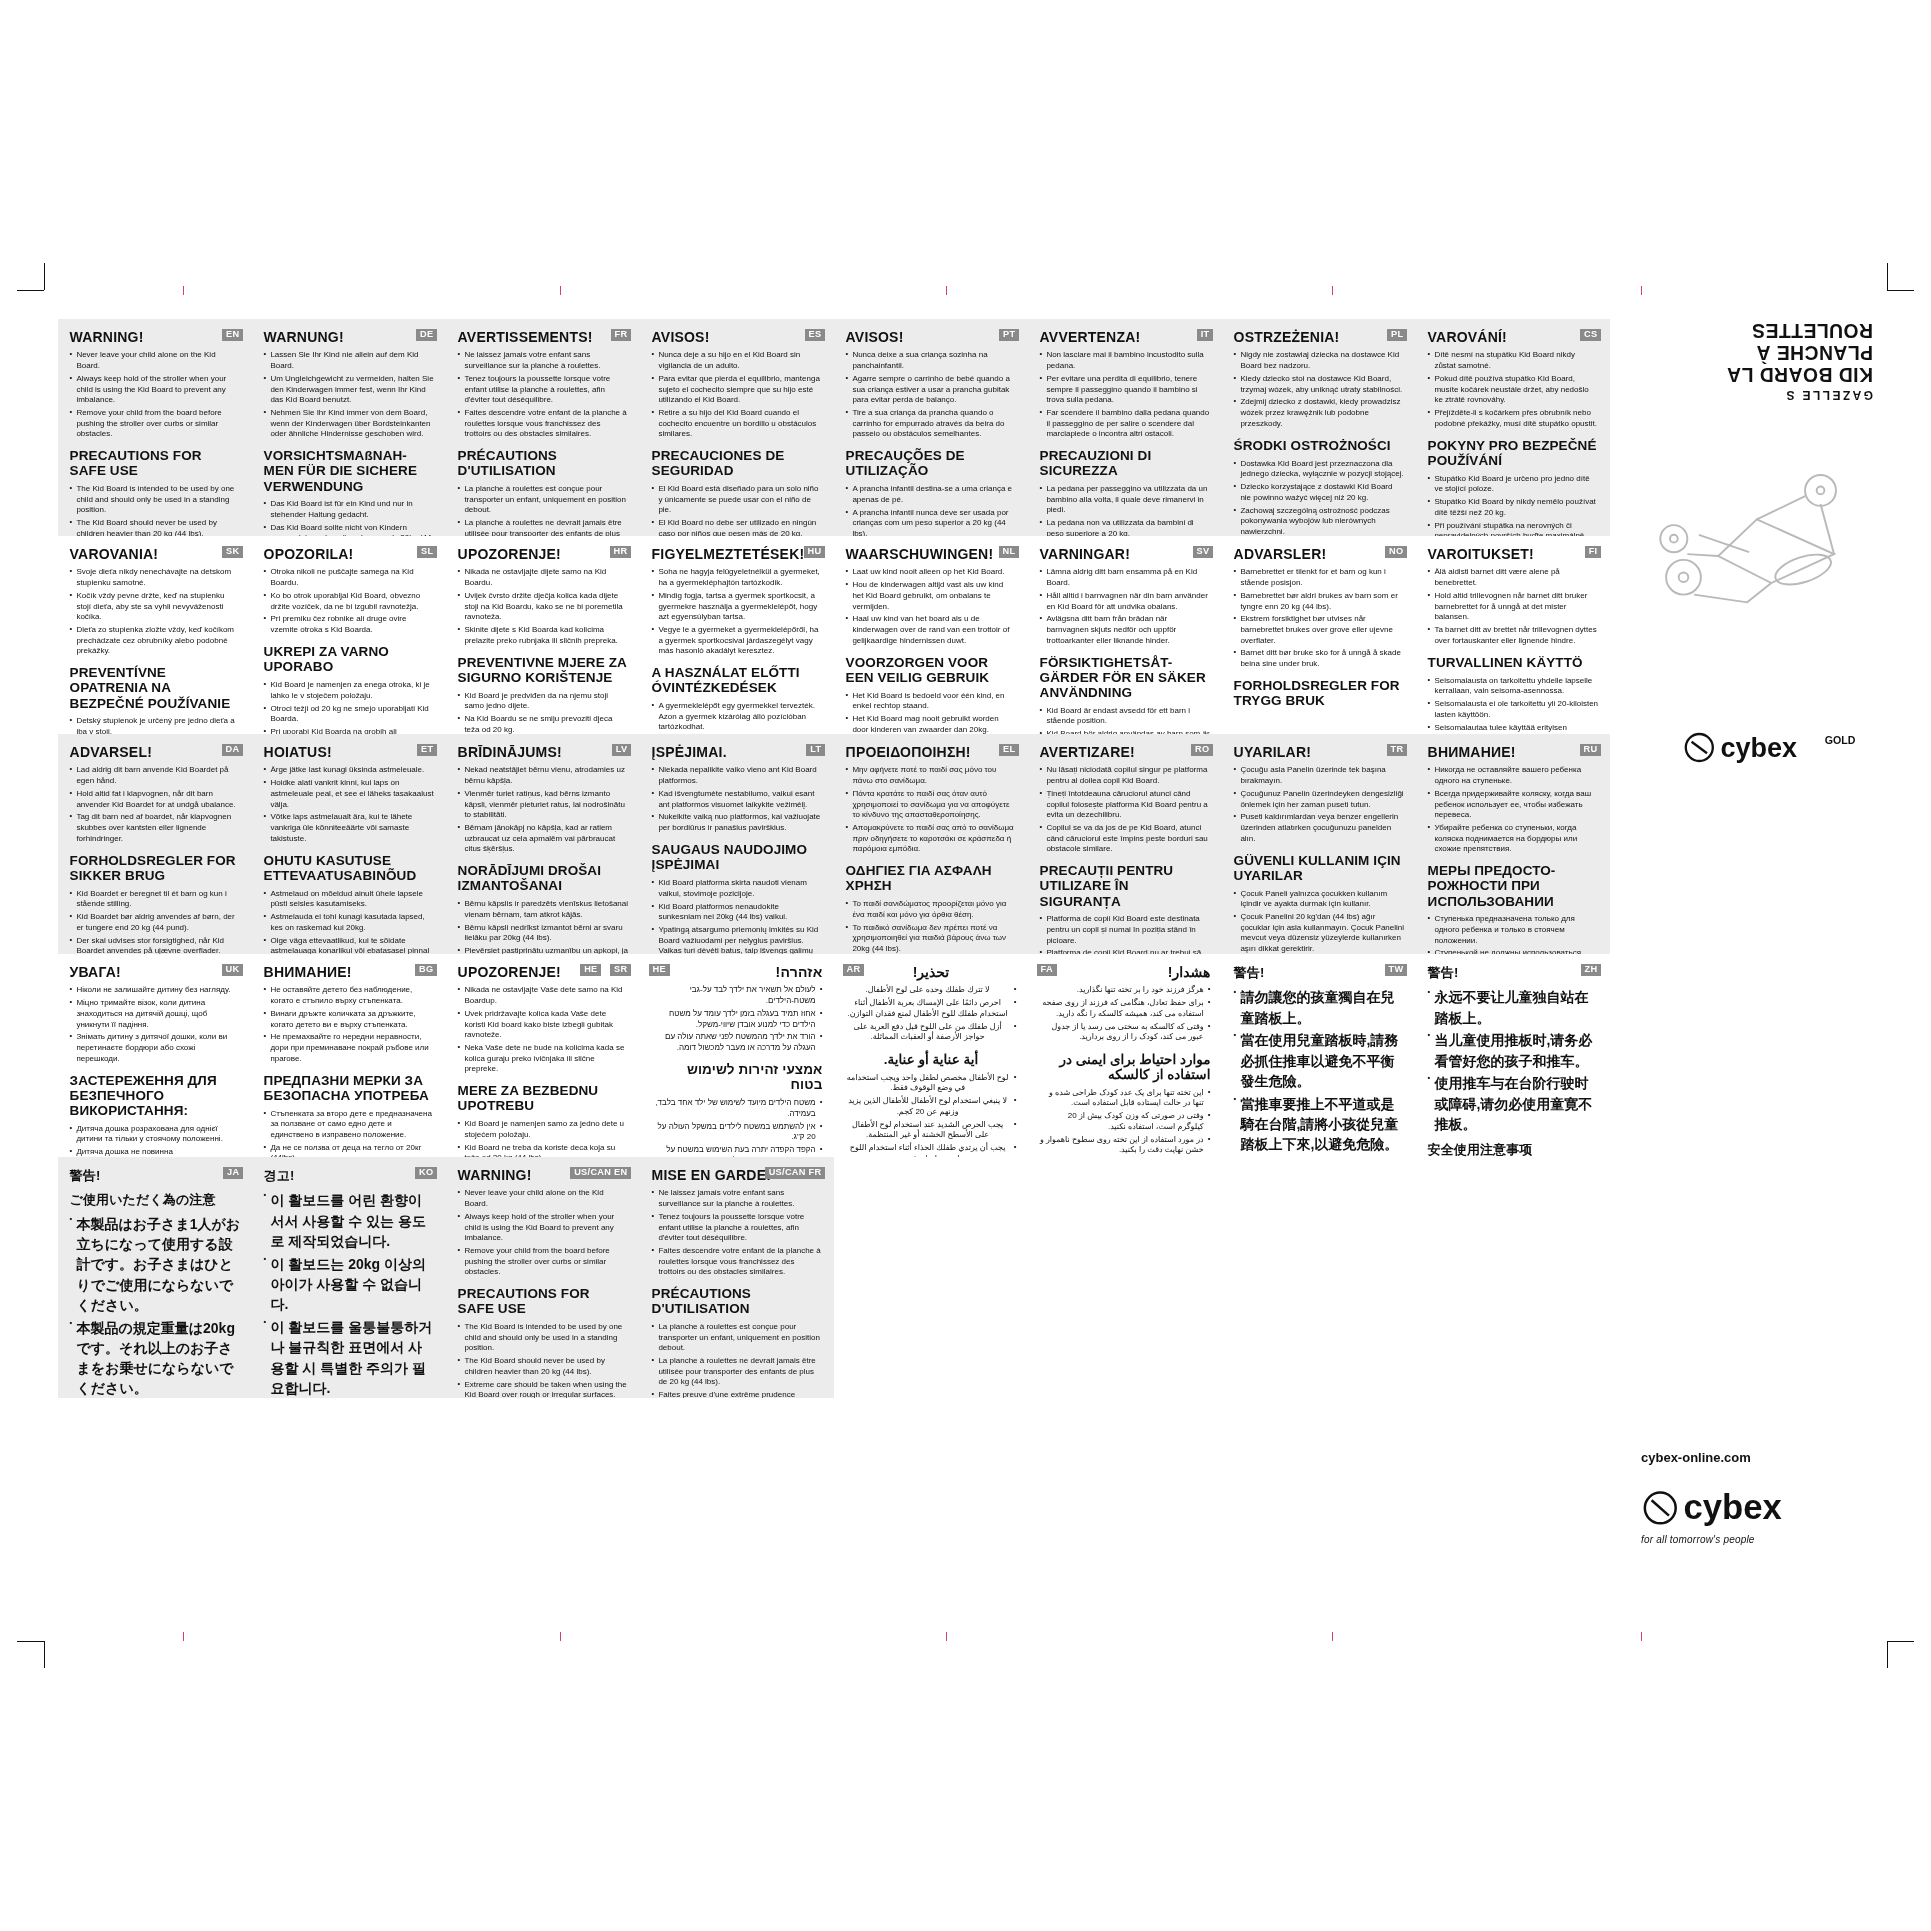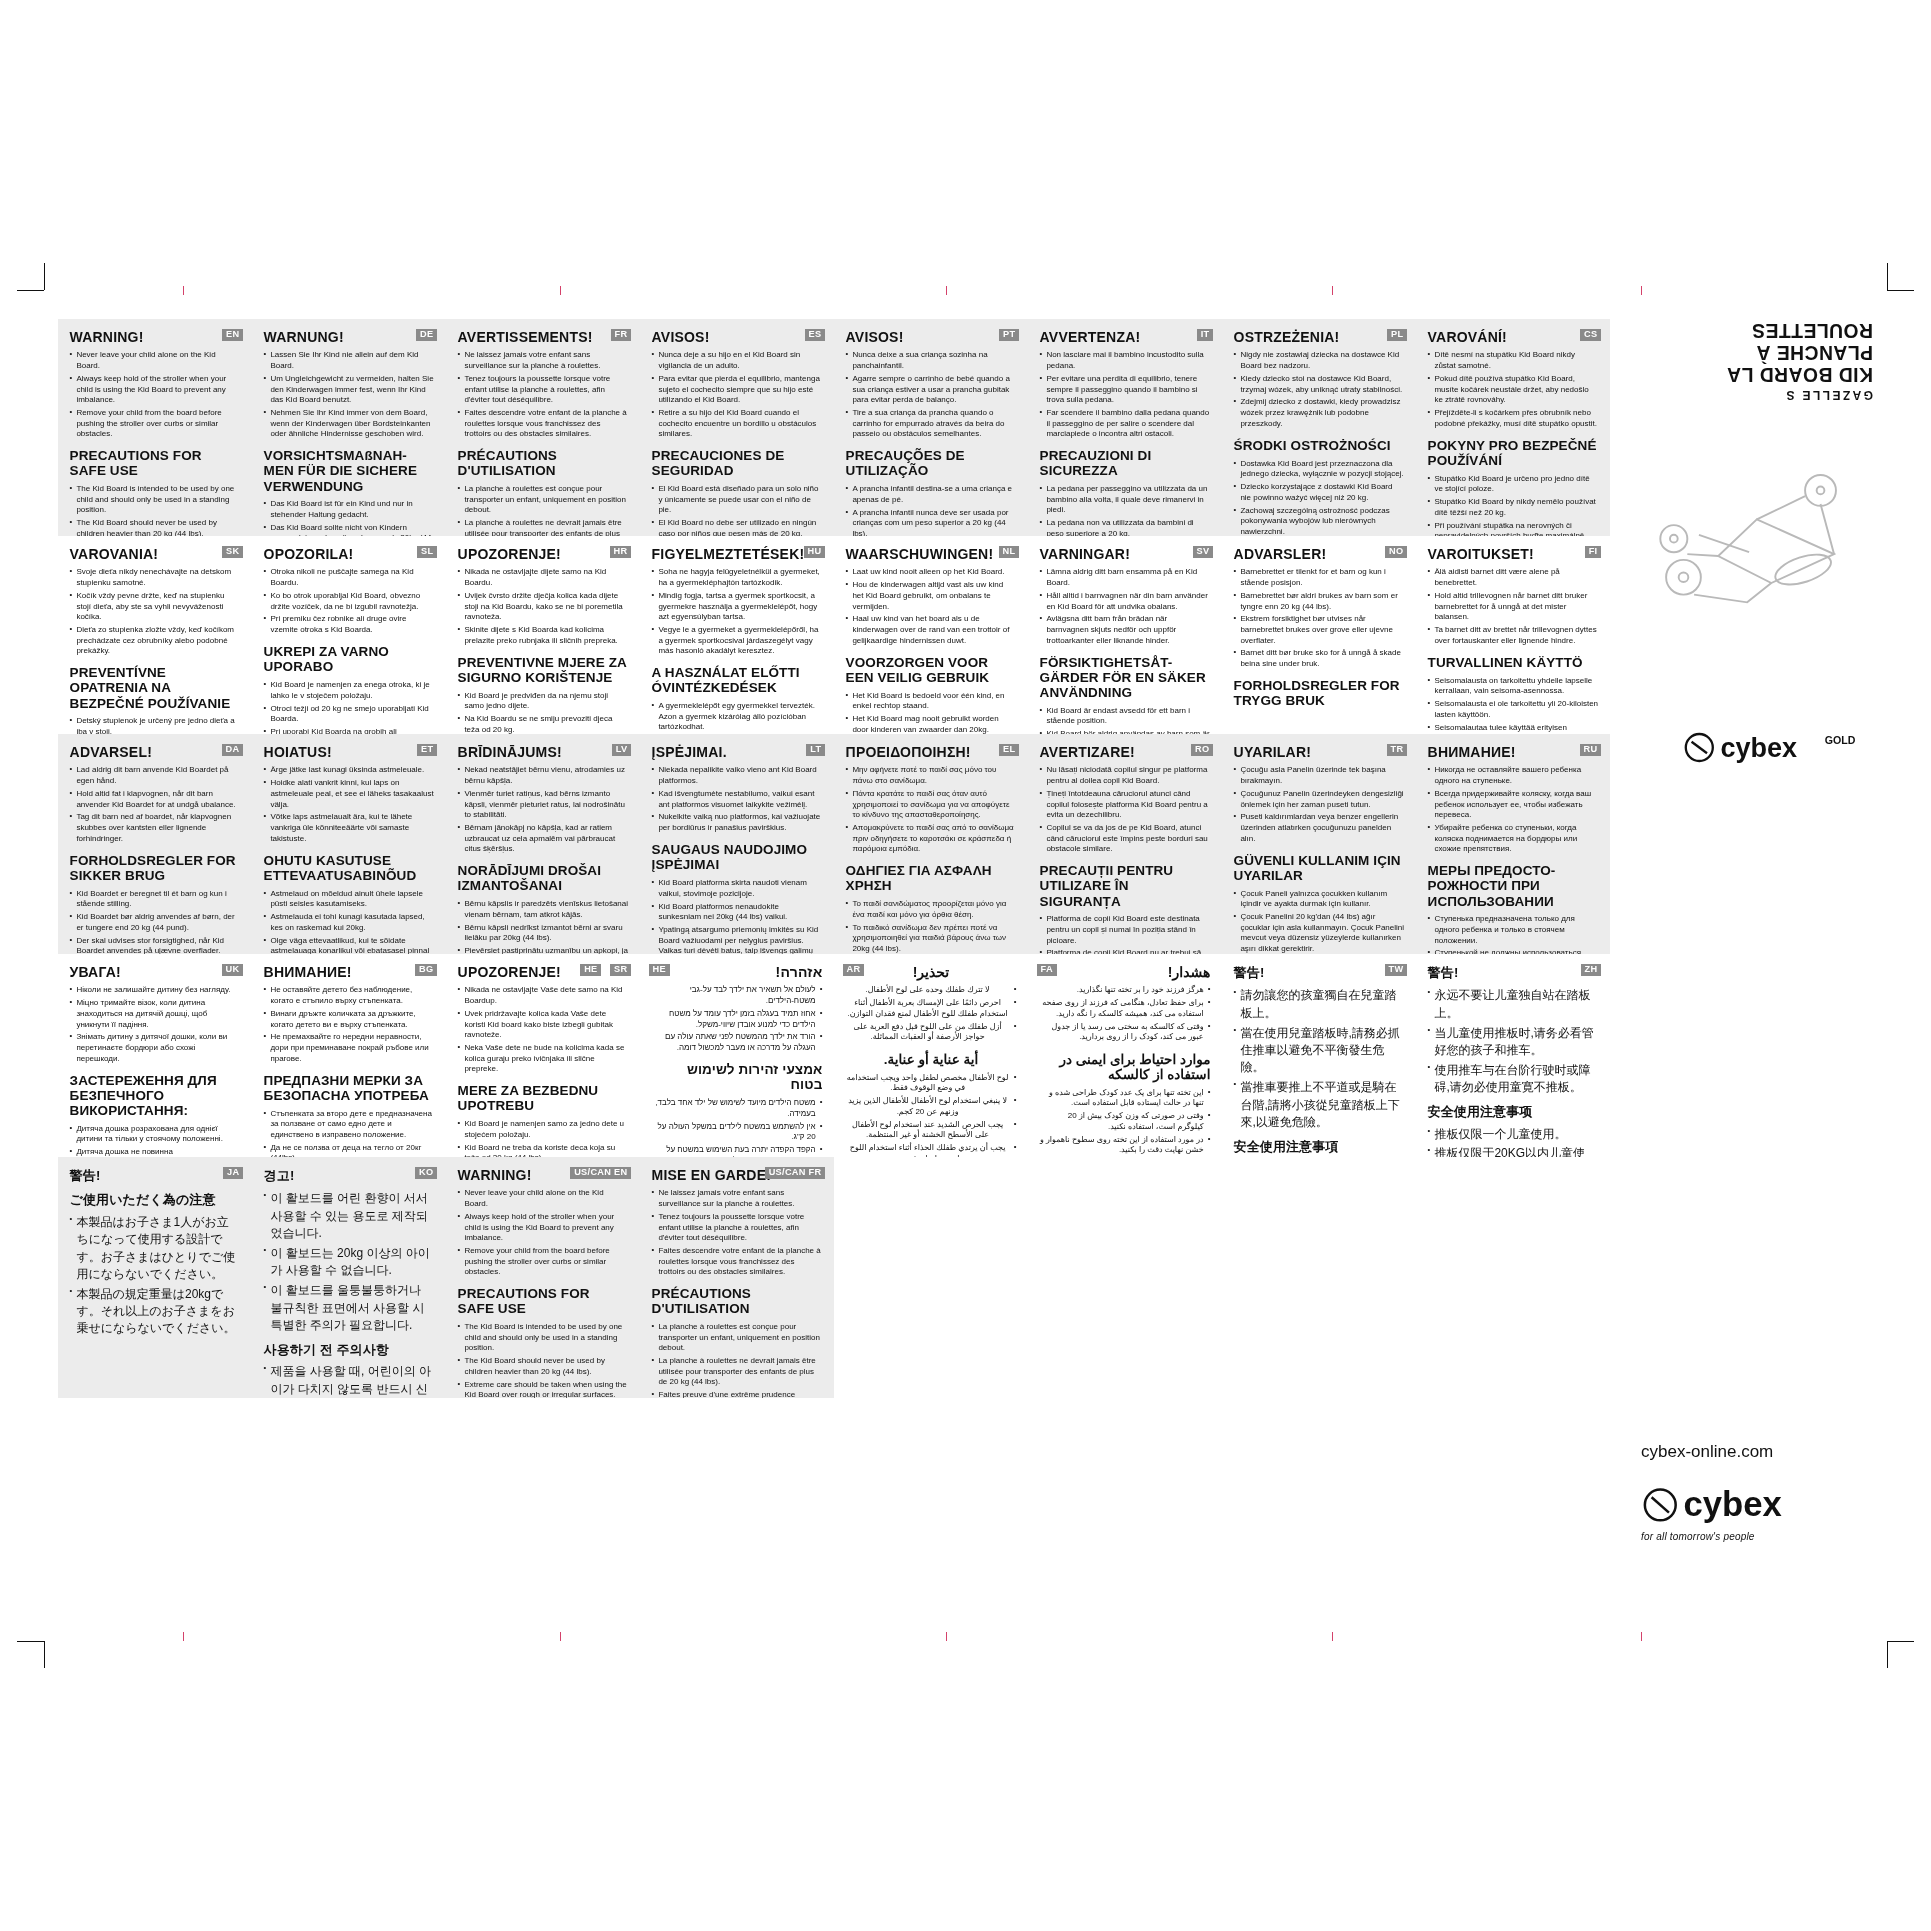--- a/index.html
+++ b/index.html
@@ -22,31 +22,31 @@
   .panel h3{margin:0 0 5.8px 0;font-size:14px;font-weight:bold;letter-spacing:0.2px;}
   .panel ul{margin:0;padding:0;list-style:none;}
   .panel ul li{position:relative;font-size:8px;line-height:1.32;padding-left:6.8px;margin-bottom:2.4px;}
   .panel ul li:before{content:"•";position:absolute;left:0;top:-1px;font-size:7.7px;}
   .panel h4{margin:8.7px 0 5.8px 0;font-size:13.5px;font-weight:bold;line-height:1.12;letter-spacing:0.1px;}
   .panel.rtl{direction:rtl;text-align:right;}
   .panel.rtl ul li{padding-left:0;padding-right:6.8px;}
   .panel.rtl ul li:before{left:auto;right:0;}
   .panel.rtl .code{right:auto;left:8.7px;}
   .panel .code2{position:absolute;top:9.7px;right:39px;font-size:9.2px;font-weight:bold;background:#8a8a8a;color:#fff;padding:1.4px 3.9px;line-height:1;}
-  .panel.cjk ul li{font-size:12px;line-height:1.45;}
+  .panel.cjk ul li{font-size:14px;line-height:1.45;font-weight:bold;}
   .panel.cjk h3,.panel.cjk h4{font-size:13px;}
 
   
   .rightcol{position:absolute;left:1641px;top:319px;width:232px;}
   .brandflip{transform:rotate(180deg);font-size:19.3px;font-weight:bold;line-height:1.15;letter-spacing:0.5px;text-align:left;}
   .brandflip .sm{font-size:12px;letter-spacing:2.4px;font-weight:bold;display:block;margin-bottom:1.9px;}
   .stroller{position:relative;width:222px;height:193px;margin-top:17.4px;}
   .cybexflip{transform:rotate(180deg);margin-top:116px;}
   .addr{font-size:8.7px;line-height:1.5;margin-top:29px;}
-  .site{font-size:17px;font-weight:normal;margin-top:8px;}
+  .site{font-size:13px;font-weight:bold;margin-top:16px;}
   .logo-wrap{margin-top:13.5px;}
   .tagline{font-size:10px;font-style:italic;margin-top:1.9px;letter-spacing:0.2px;}
   svg{display:block;}
 </style>
 </head>
 <body>
 
 <div id="sheet">
 
   <div class="crop cm-h" style="left:17.4px;top:290px;"></div>

